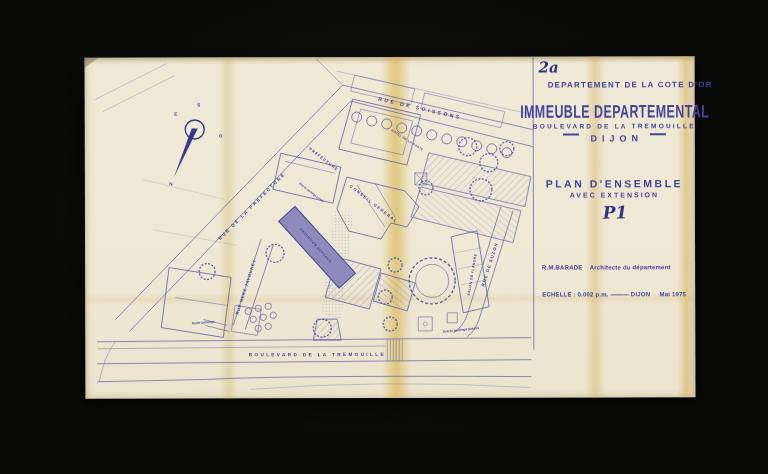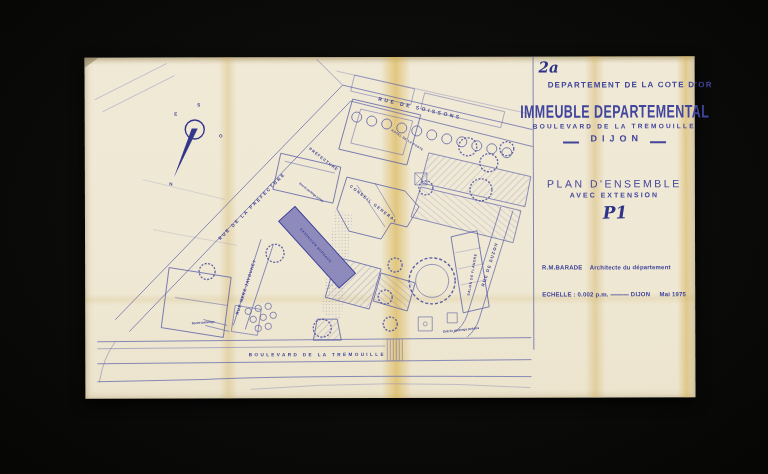--- a/index.html
+++ b/index.html
@@ -23,24 +23,24 @@
     border-left:1px solid rgba(95,100,170,.75);
     color:#41459c;font-family:"Liberation Sans",sans-serif;}
   .tb-abs{position:absolute;left:50%;transform:translateX(-50%);white-space:nowrap;text-align:center;}
   .sheet-no{position:absolute;left:5px;top:2px;transform:none;
     font-family:"DejaVu Serif",serif;font-style:italic;font-weight:bold;
     font-size:15px;color:#2e3288;}
   .dept{top:24px;font-size:8px;letter-spacing:1.2px;font-weight:bold;margin-left:16px;}
   .maintitle{top:45px;font-size:14.5px;font-weight:bold;letter-spacing:0.5px;
     transform:translateX(-50%) scale(0.86,1.25);transform-origin:center top;}
   .addr{top:66px;font-size:6.5px;letter-spacing:2.2px;font-weight:bold;}
-  .dijon-row{top:77px;display:flex;align-items:flex-end;gap:7px;}
+  .dijon-row{top:77px;display:flex;align-items:flex-start;gap:7px;}
   .dijon-row .rule{width:16px;height:0;border-top:2px solid #41459c;}
   .dijon{font-size:9px;font-weight:bold;letter-spacing:5px;text-indent:5px;}
-  .plantitle{top:121px;font-size:10.5px;font-weight:normal;letter-spacing:2.5px;}
+  .plantitle{top:121px;font-size:10.5px;font-weight:bold;letter-spacing:2.5px;}
   .plansub{top:135px;font-size:7px;font-weight:bold;letter-spacing:2px;}
   .sheet-code{top:146px;font-family:"DejaVu Serif",serif;font-style:italic;font-weight:bold;
     font-size:17px;color:#2e3288;transform:translateX(-50%) rotate(-2deg);}
   .arch-lines{position:absolute;left:8px;top:189px;text-align:left;
     font-size:6px;letter-spacing:.2px;font-weight:bold;line-height:9px;white-space:pre;}
   svg text{font-family:"Liberation Sans",sans-serif;fill:#3c4094;font-weight:bold;}
 </style>
 </head>
 <body>
 

